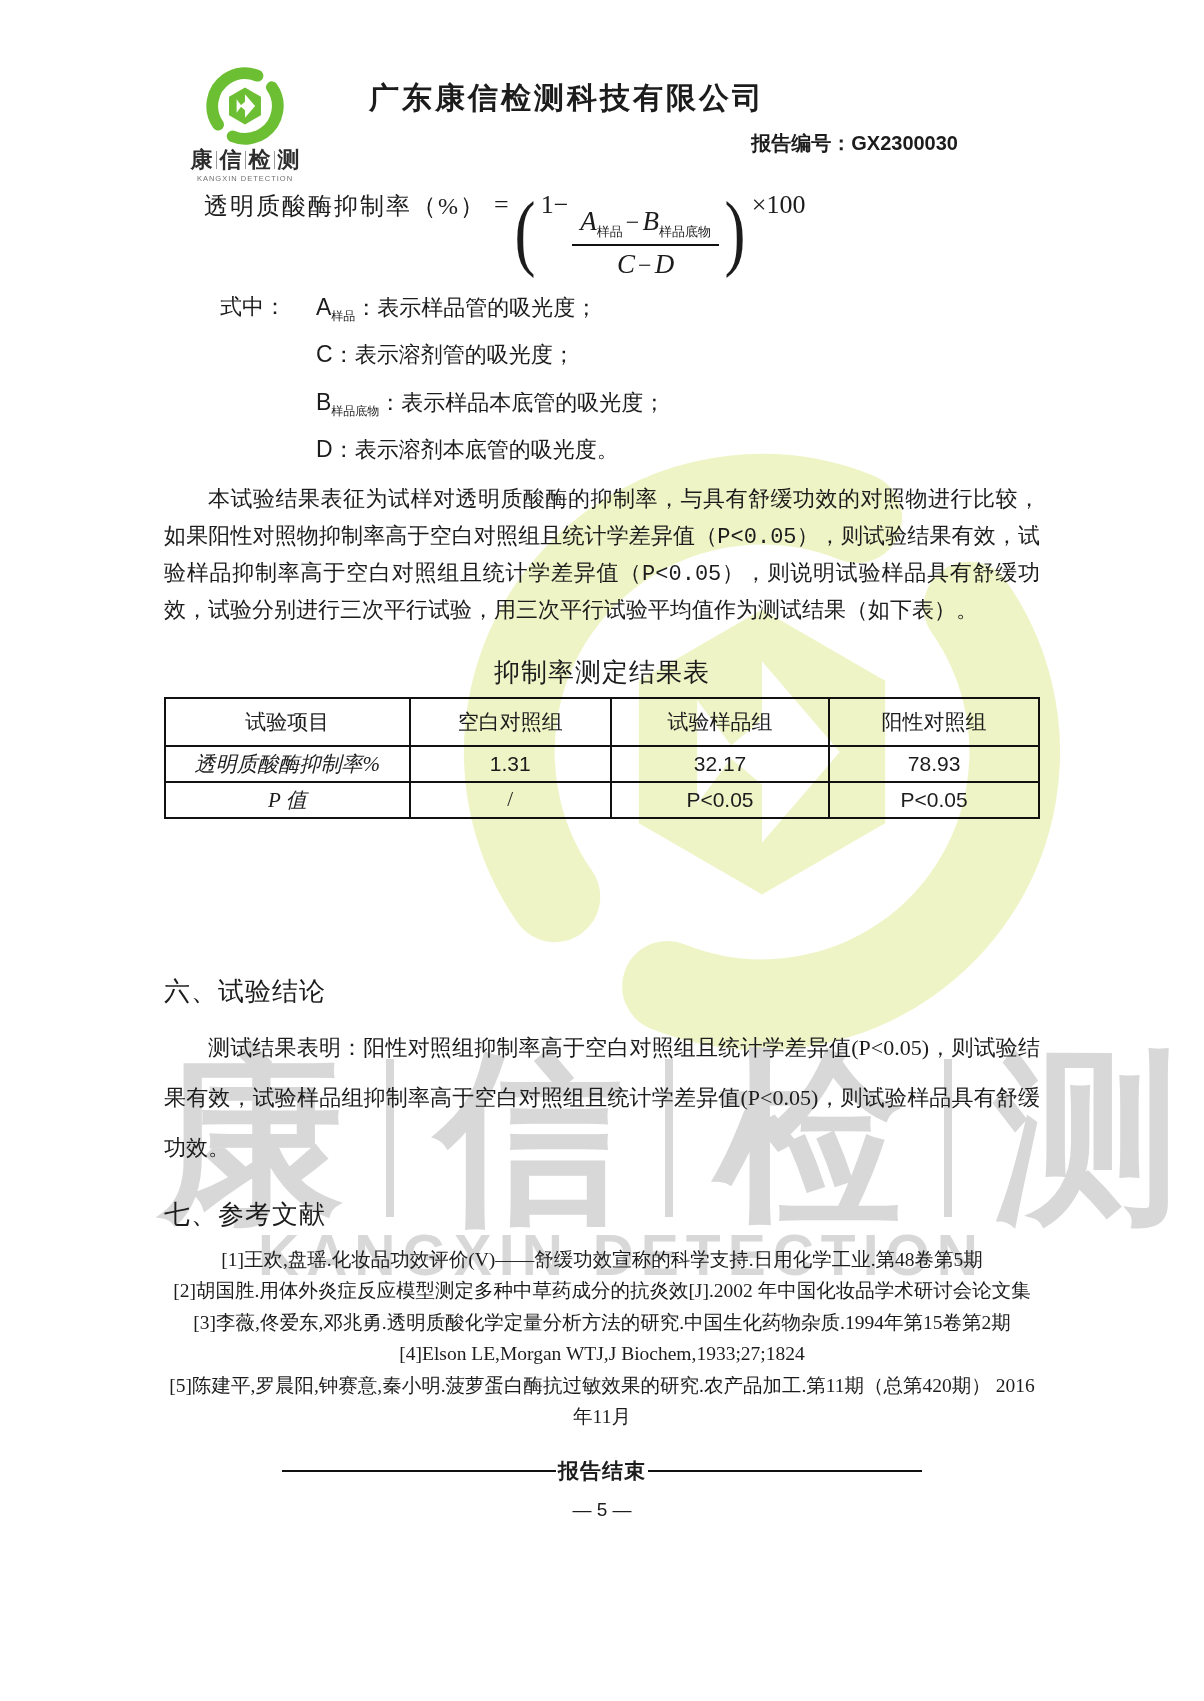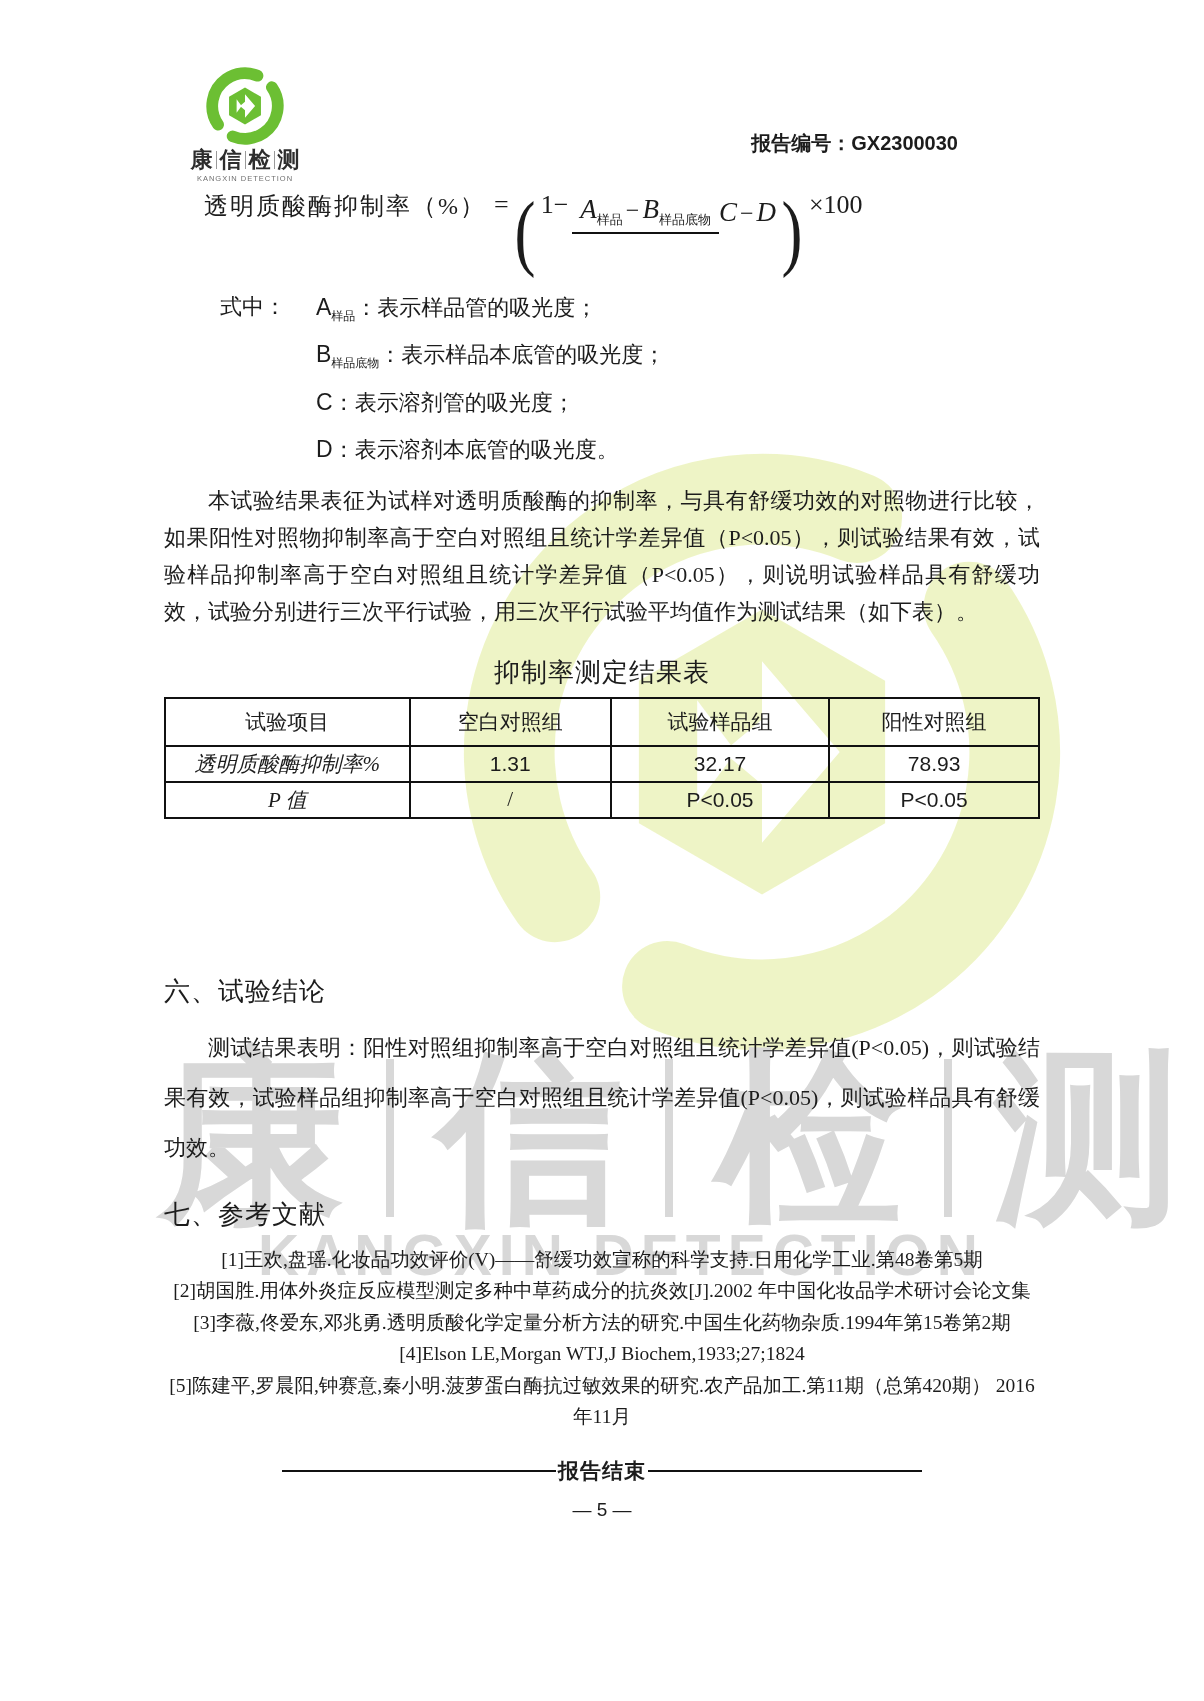--- a/index.html
+++ b/index.html
@@ -51,35 +51,35 @@
     font-size:20px;font-weight:700;}
 
   
   .content{position:relative;z-index:1;padding:0 164px;}
 
   .formula{display:flex;align-items:flex-start;margin:4px 0 0 40px;height:78px;font-size:24px;}
   .f-lhs{letter-spacing:2px;}
   .f-eq{margin:0 2px 0 8px;font-size:26px;}
   .f-paren{font-size:84px;font-weight:400;line-height:1;font-family:"Liberation Serif",serif;transform:scaleX(.75);}
   .f-oneminus{font-size:26px;font-family:"Liberation Serif",serif;margin:0 2px;}
-  .f-frac{display:inline-flex;flex-direction:row;text-align:center;margin:4px 2px;}
+  .f-frac{display:inline-flex;flex-direction:column;text-align:center;margin:16px 2px;}
   .f-num{display:block;border-bottom:2px solid #111;padding:0 8px 3px;}
   .f-den{display:block;padding-top:3px;}
   .f-var{font-family:"Liberation Serif",serif;font-style:italic;font-size:27px;}
   .f-sub{font-size:13px;}
   .f-op{font-size:24px;margin:0 3px;}
   .f-times{font-size:26px;margin-left:3px;}
 
   .defs{margin:20px 0 0 56px;font-size:22px;}
   .def-line{position:relative;padding-left:96px;line-height:38px;}
   .def-intro{position:absolute;left:0;top:0;}
   .def-symbol{font-family:"Liberation Sans","DejaVu Sans",sans-serif;font-size:23px;}
   .def-sub{font-size:12px;}
 
-  .body-p{margin:4px 0 0 0;font-size:22px;line-height:37px;text-align:justify;text-indent:2em;}
+  .body-p{margin:4px 0 0 0;font-size:22px;line-height:37px;text-align:justify;text-indent:2em;font-family:Liberation Mono, monospace;}
 
   .table-title{margin-top:25px;text-align:center;font-size:26px;letter-spacing:1px;}
   table.results{width:100%;margin-top:7px;border-collapse:collapse;}
   table.results th,table.results td{
     border:2px solid #111;text-align:center;vertical-align:middle;
     font-weight:400;font-size:21px;
   }
   table.results th{height:48px;}
   table.results td{height:36px;}
   .row-label{font-style:italic;}
@@ -138,20 +138,21 @@
         <span class="logo-char">康</span>
         <span class="logo-bar"></span>
         <span class="logo-char">信</span>
         <span class="logo-bar"></span>
         <span class="logo-char">检</span>
         <span class="logo-bar"></span>
         <span class="logo-char">测</span>
       </div>
       <div class="logo-sub">KANGXIN DETECTION</div>
     </div>
+    <div class="company">广东康信检测科技有限公司</div>
     <div class="report-no"><span>报告编号：</span><span>GX2300030</span></div>
   </div>
 
   <div class="content">
 
     <div class="formula">
       <span class="f-lhs">透明质酸酶抑制率（%）</span>
       <span class="f-eq">=</span>
       <span class="f-paren">(</span>
       <span class="f-oneminus">1−</span>
@@ -162,24 +163,24 @@
       <span class="f-paren">)</span>
       <span class="f-times">×100</span>
     </div>
 
     <div class="defs">
       <div class="def-line">
         <span class="def-intro">式中：</span>
         <span class="def-symbol">A</span><sub class="def-sub">样品</sub><span>：表示样品管的吸光度；</span>
       </div>
       <div class="def-line">
+        <span class="def-symbol">C</span><sub class="def-sub"></sub><span>：表示溶剂管的吸光度；</span>
+      </div>
+      <div class="def-line">
         <span class="def-symbol">B</span><sub class="def-sub">样品底物</sub><span>：表示样品本底管的吸光度；</span>
-      </div>
-      <div class="def-line">
-        <span class="def-symbol">C</span><sub class="def-sub"></sub><span>：表示溶剂管的吸光度；</span>
       </div>
       <div class="def-line">
         <span class="def-symbol">D</span><sub class="def-sub"></sub><span>：表示溶剂本底管的吸光度。</span>
       </div>
     </div>
 
     <p class="body-p">本试验结果表征为试样对透明质酸酶的抑制率，与具有舒缓功效的对照物进行比较，如果阳性对照物抑制率高于空白对照组且统计学差异值（P&lt;0.05），则试验结果有效，试验样品抑制率高于空白对照组且统计学差异值（P&lt;0.05），则说明试验样品具有舒缓功效，试验分别进行三次平行试验，用三次平行试验平均值作为测试结果（如下表）。</p>
 
     <div class="table-title">抑制率测定结果表</div>
     <table class="results">

